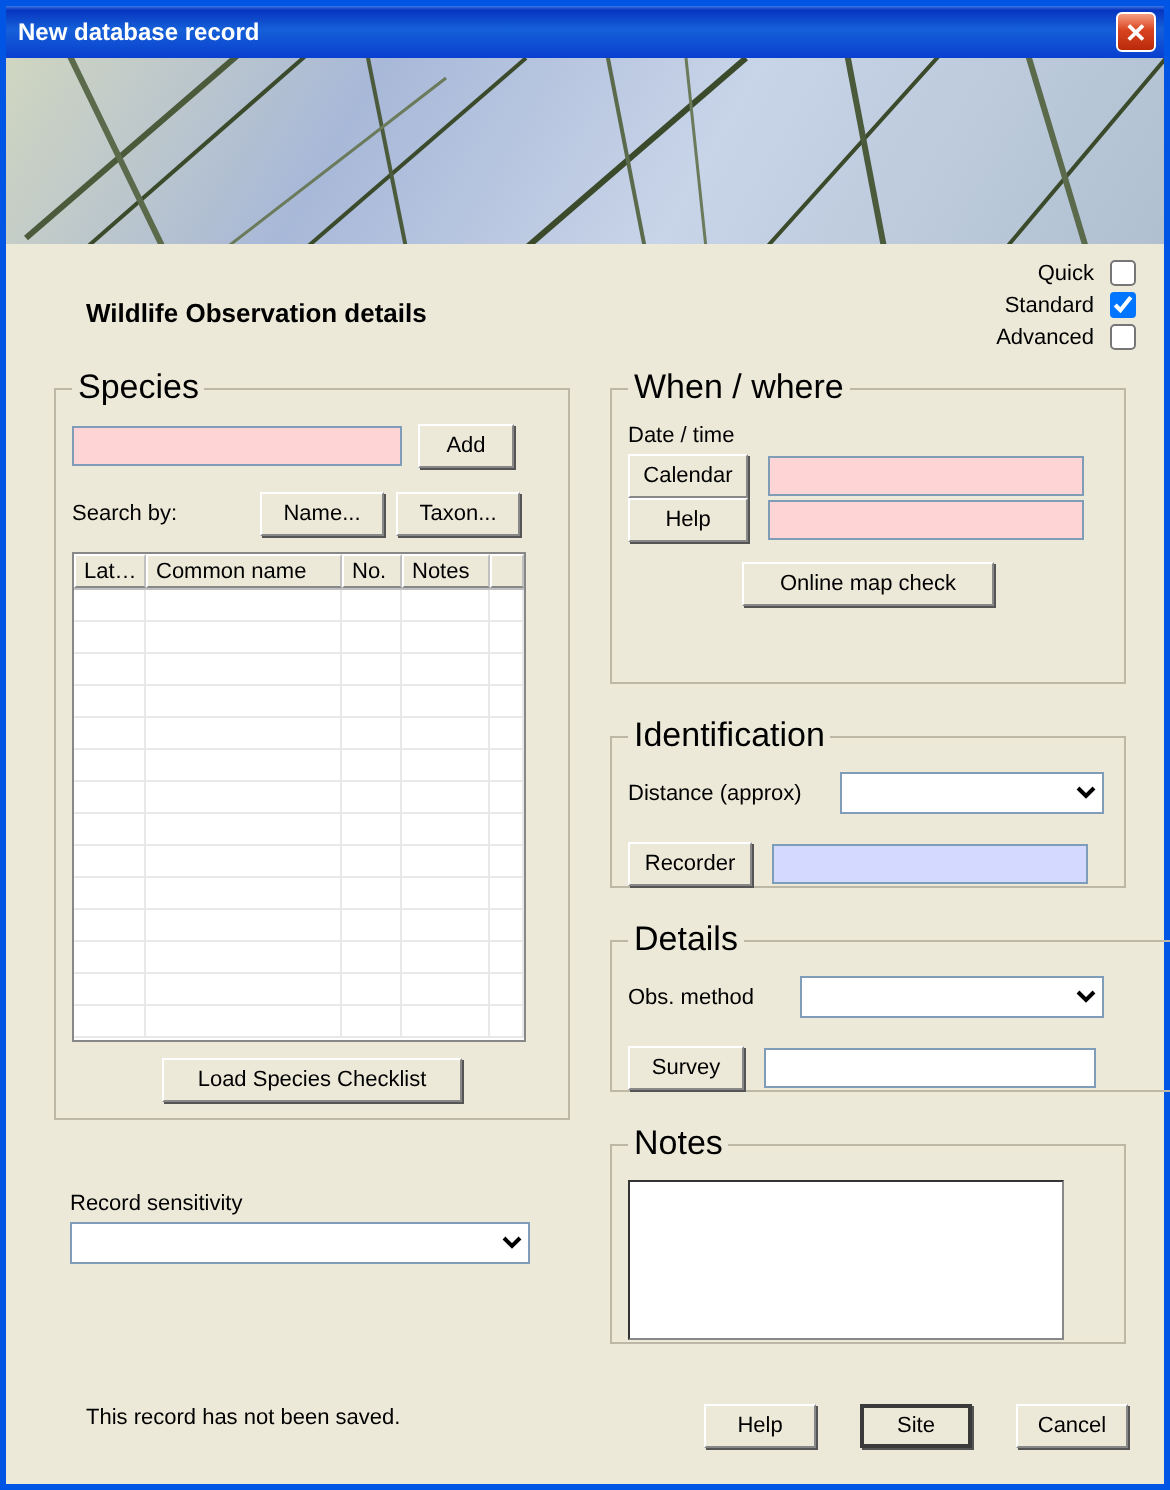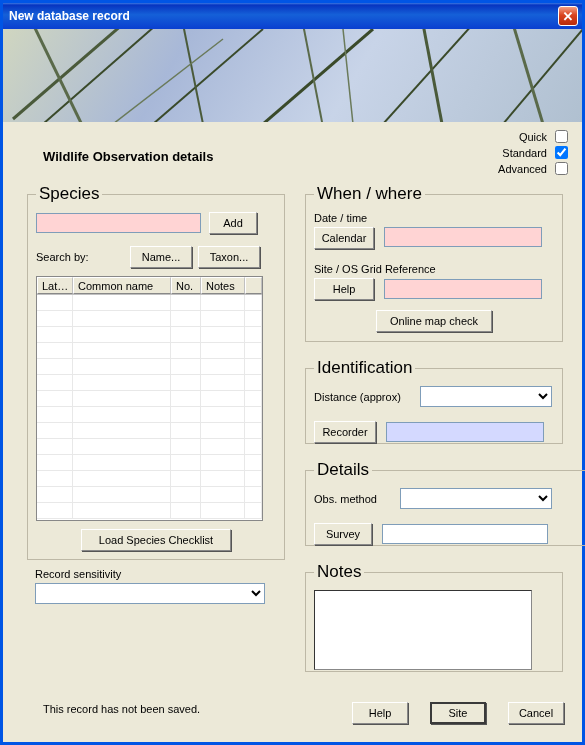--- a/index.html
+++ b/index.html
@@ -328,39 +328,38 @@
               <div class="gc" style="width:44px"></div>
               <div class="gc" style="flex:1"></div>
             </div>
         </div>
       </div>
       <div style="text-align:center; margin-top:8px">
         <button class="btn" style="width:150px">Load Species Checklist</button>
       </div>
     </fieldset>
 
-    <div style="position:absolute; left:32px; top:446px;">
+    <div style="position:absolute; left:32px; top:474px;">
       <span class="sublabel">Record sensitivity</span>
       <select class="txt" style="width:230px"></select>
     </div>
 
     <fieldset style="left:302px; top:62px; width:258px; height:158px;">
       <legend>When / where</legend>
       <span class="sublabel">Date / time</span>
-      <div style="display:flex; gap:10px; ">
+      <div style="display:flex; gap:10px; align-items:center;">
         <button class="btn" style="width:60px">Calendar</button>
         <input class="txt pink" style="width: 158px;" value="">
       </div>
-      <span class="sublabel" style="margin-top:14px">Site / OS Grid Reference</span>
       <div style="display:flex; gap:10px; align-items:center;">
         <button class="btn" style="width:60px">Help</button>
         <input class="txt pink" style="width: 158px;" value="">
       </div>
       <div style="text-align:center; margin-top:10px">
-        <button class="btn" style="width:116px">Online map check</button>
+        <button class="btn" style="width:126px">Online map check</button>
       </div>
     </fieldset>
 
     <fieldset style="left:302px; top:236px; width:258px; height:86px;">
       <legend>Identification</legend>
       <div style="display:flex; gap:8px; align-items:center;">
         <span style="width:98px">Distance (approx)</span>
         <select class="txt" style="width:132px"></select>
       </div>
       <div style="display:flex; gap:10px; align-items:center; margin-top:14px;">

